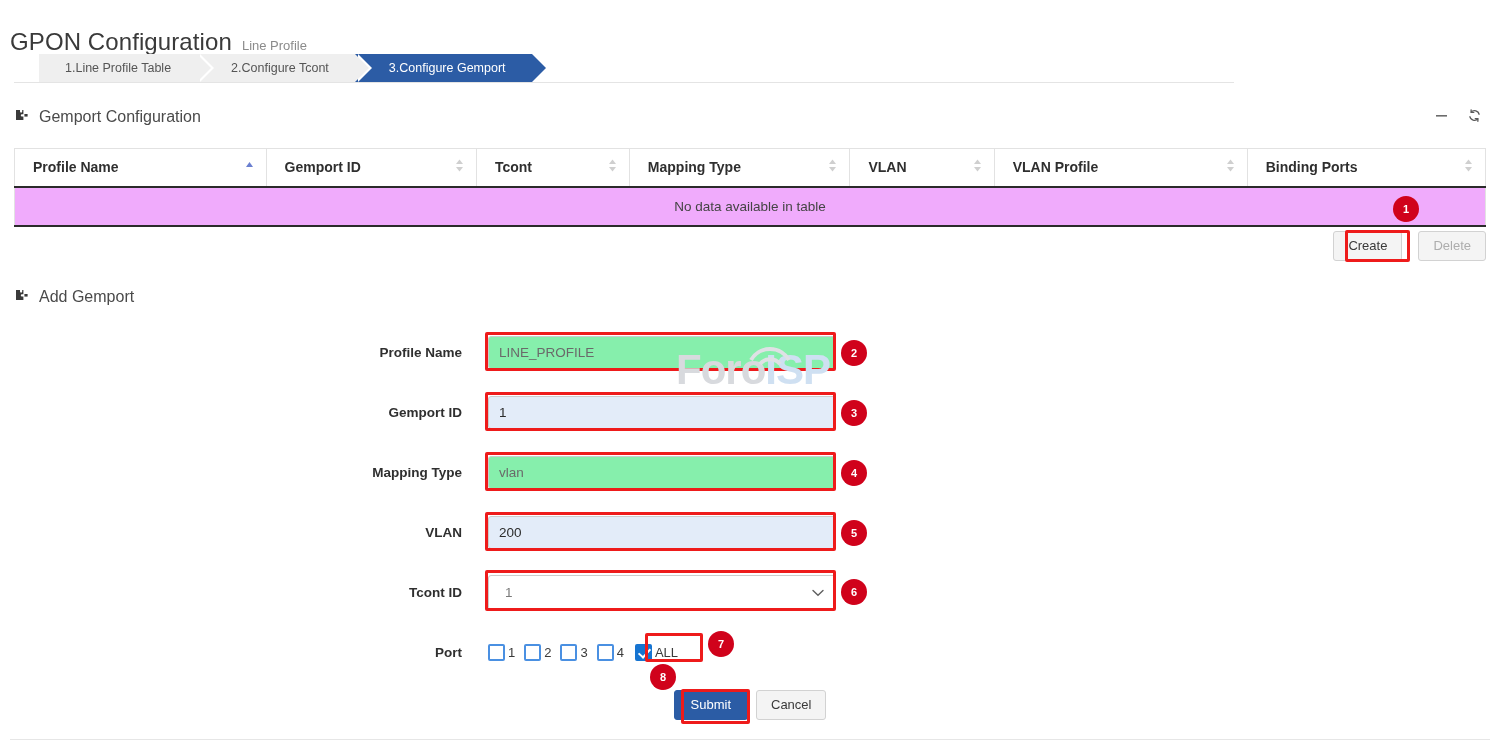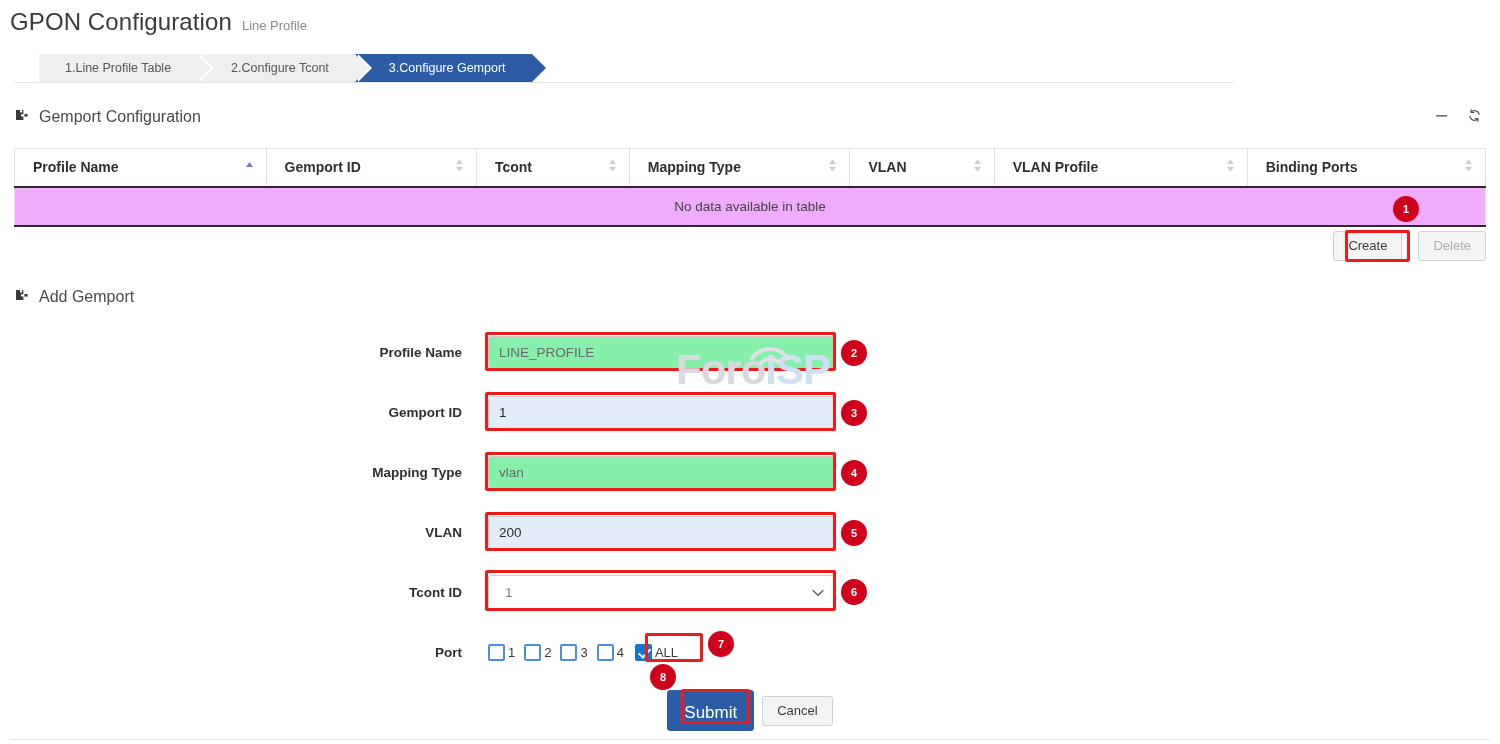--- a/index.html
+++ b/index.html
@@ -11,21 +11,21 @@
     color: #333;
     overflow: hidden;
   }
   .page { position: relative; width: 1500px; height: 744px; background:#fff; }
 
   
   .page-header {
     position: absolute; left: 10px; top: 8px;
     display: flex; align-items: baseline; gap: 10px;
   }
-  .page-title { font-size: 24px; color: #3a3a3a; font-weight: 400; letter-spacing: .1px; }
+  .page-title { font-size: 24px; color: #3a3a3a; font-weight: 400; letter-spacing: .1px; margin-top: 20px; }
   .page-subtitle { font-size: 13px; color: #8b8b8b; font-weight: 400; }
 
   
   .wizard {
     position: absolute; left: 14px; top: 54px;
     display: flex; align-items: stretch; height: 29px; padding-left: 25px;
   }
   .wz {
     position: relative;
     height: 29px; line-height: 29px;
@@ -191,21 +191,21 @@
   }
   .portlabel { font-size: 13px; color: #3a3a3a; }
 
   
   .submitrow {
     position: absolute; left: 0; top: 690px; width: 1500px;
     display: flex; justify-content: center; align-items: center; gap: 8px;
   }
   .btn-primary {
     background: #2b5ca5; border: 1px solid #2b5ca5; color: #fff;
-    font-size: 17px; padding: 12px 16px 7px; border-radius: 3px; cursor: pointer;
+    font-size: 13px; padding: 6px 16px 7px; border-radius: 3px; cursor: pointer;
     font-family: "Liberation Sans", sans-serif;
   }
 
   .bottom-rule { position: absolute; left: 10px; top: 739px; width: 1480px; height: 1px; background: #e6e6e6; }
 
   
   .watermark {
     position: absolute; left: 676px; top: 346px;
     font-size: 42px; font-weight: bold; letter-spacing: -1px;
     z-index: 1; pointer-events: none; user-select: none;

